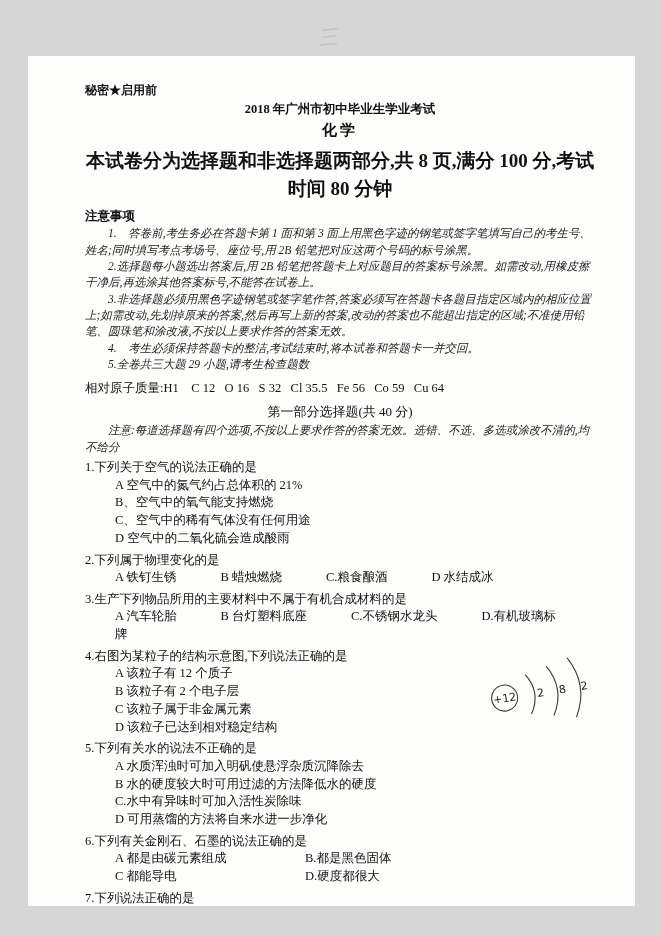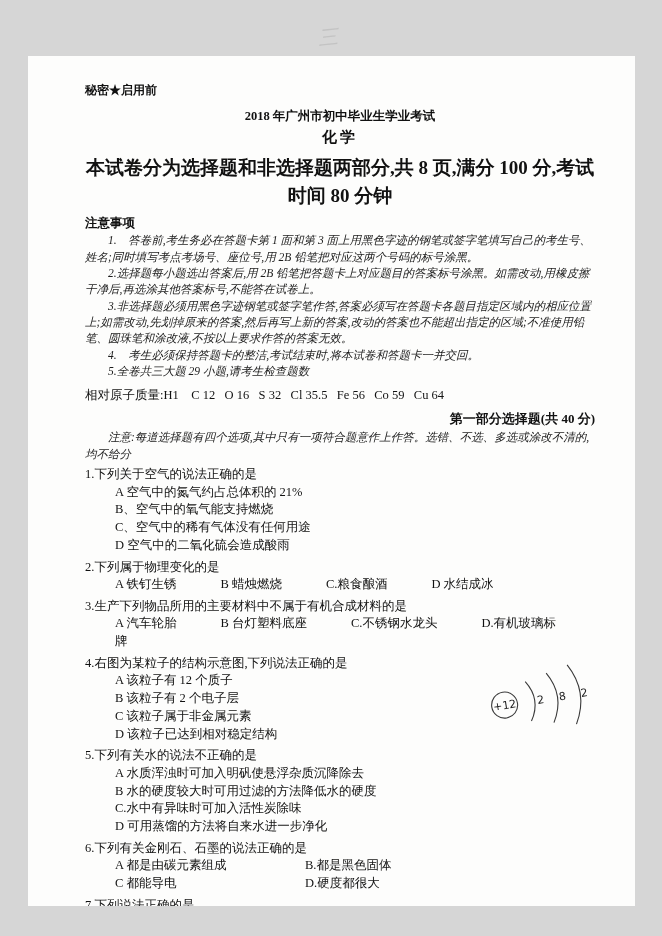--- a/index.html
+++ b/index.html
@@ -14,28 +14,28 @@
     color:#c3c3c3;font-size:20px;font-style:italic;
     transform:rotate(-6deg);letter-spacing:2px;
   }
   .page{
     position:absolute;left:28px;top:56px;width:607px;height:850px;
     background:#fdfdfc;box-sizing:border-box;
     padding:26px 40px 0 57px;
     font-size:12.5px;line-height:1.45;overflow:hidden;
   }
   .secrecy{font-weight:bold;font-size:12px;}
-  .title{text-align:center;font-weight:bold;font-size:12.5px;margin-top:8px;}
+  .title{text-align:center;font-weight:bold;font-size:12.5px;margin-top:1px;}
   .subject{text-align:center;font-weight:bold;font-size:15px;margin-top:1px;letter-spacing:3px;}
   .paper-info{text-align:center;font-weight:bold;font-size:19px;margin-top:6px;}
   .notices-heading{font-weight:bold;font-size:12.5px;margin-top:5px;}
   .note{font-size:11.5px;line-height:1.42;text-indent:2em;color:#1c1c1c;}
   .hand{font-style:italic;}
   .atomic{margin-top:7px;font-size:12.5px;white-space:pre-wrap;}
-  .part-title{text-align:right;font-weight:bold;font-size:13px;margin-top:5px;}
+  .part-title{text-align:center;font-weight:normal;font-size:13px;margin-top:5px;}
   .sec-heading{font-weight:bold;font-size:12.5px;margin-top:3px;}
   .sec-note{margin-top:1px;}
   .question{margin-top:4px;font-size:12.5px;position:relative;}
   .stem{line-height:1.4;}
   .opt-stack > div{padding-left:30px;line-height:1.42;}
   .opt-row{padding-left:30px;line-height:1.42;}
   .opt-row span{margin-right:44px;}
   .opt-grid{padding-left:30px;line-height:1.42;}
   .opt-grid .first{display:inline-block;width:190px;}
   .atom-diagram{position:absolute;right:-4px;top:6px;width:112px;height:74px;}
@@ -57,21 +57,21 @@
   <div class="notices-heading">注意事项</div>
   <div class="note hand">1.　答卷前,考生务必在答题卡第 1 面和第 3 面上用黑色字迹的钢笔或签字笔填写自己的考生号、姓名;同时填写考点考场号、座位号,用 2B 铅笔把对应这两个号码的标号涂黑。</div>
   <div class="note hand">2.选择题每小题选出答案后,用 2B 铅笔把答题卡上对应题目的答案标号涂黑。如需改动,用橡皮擦干净后,再选涂其他答案标号,不能答在试卷上。</div>
   <div class="note hand">3.非选择题必须用黑色字迹钢笔或签字笔作答,答案必须写在答题卡各题目指定区域内的相应位置上;如需改动,先划掉原来的答案,然后再写上新的答案,改动的答案也不能超出指定的区域;不准使用铅笔、圆珠笔和涂改液,不按以上要求作答的答案无效。</div>
   <div class="note hand">4.　考生必须保持答题卡的整洁,考试结束时,将本试卷和答题卡一并交回。</div>
   <div class="note hand">5.全卷共三大题 29 小题,请考生检查题数</div>
 
   <div class="atomic">相对原子质量:H1    C 12   O 16   S 32   Cl 35.5   Fe 56   Co 59   Cu 64</div>
 
   <div class="part-title">第一部分选择题(共 40 分)</div>
-  <div class="note hand sec-note">注意:每道选择题有四个选项,其中只有一项符合题意作上作答。选错、不选、多选或涂改不清的,均不给分</div>
+  <div class="note hand sec-note">注意:每道选择题有四个选项,不按以上要求作答的答案无效。选错、不选、多选或涂改不清的,均不给分</div>
 
   <div class="question">
     <div class="stem"><span>1.</span><span>下列关于空气的说法正确的是</span></div>
     <div class="opt-stack">
       <div>A 空气中的氮气约占总体积的 21%</div>
       <div>B、空气中的氧气能支持燃烧</div>
       <div>C、空气中的稀有气体没有任何用途</div>
       <div>D 空气中的二氧化硫会造成酸雨</div>
     </div>
   </div>

